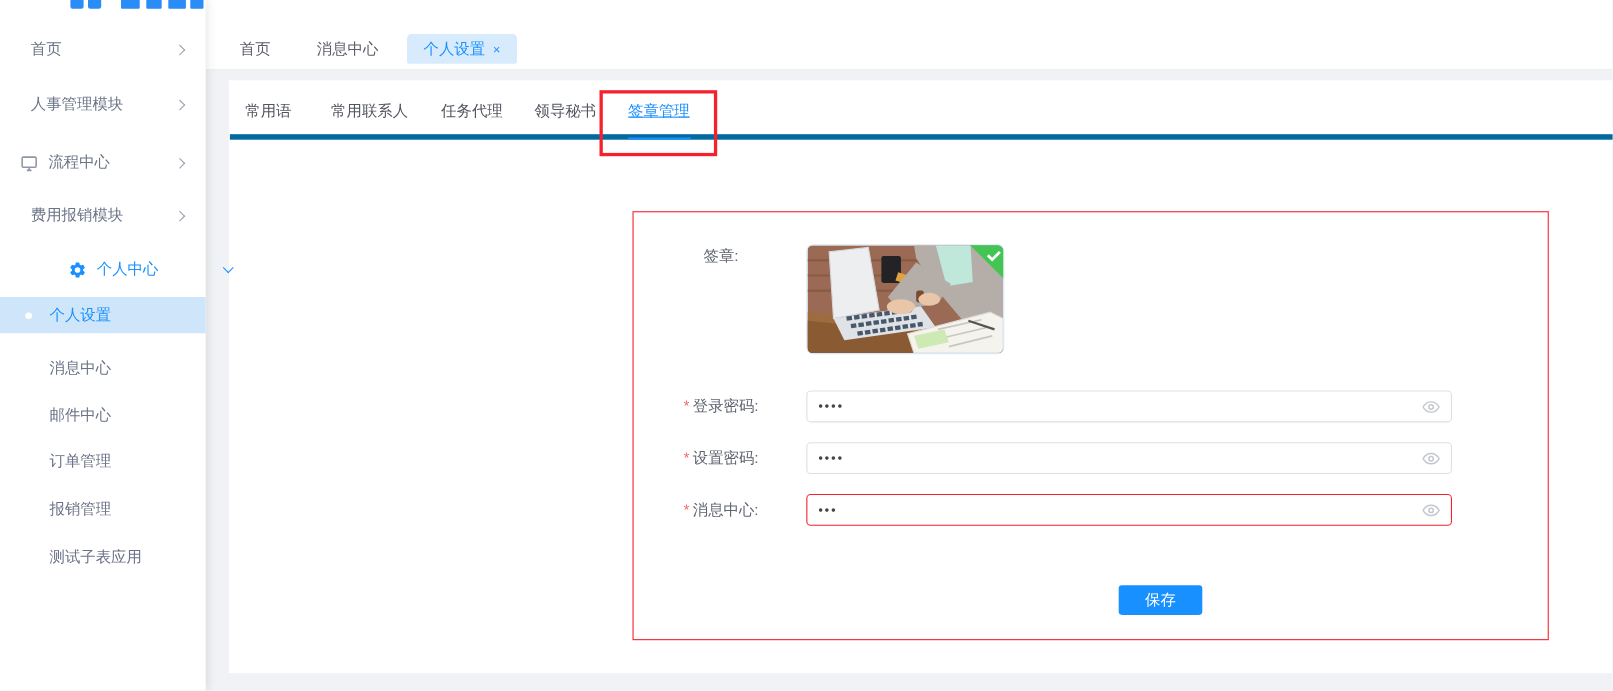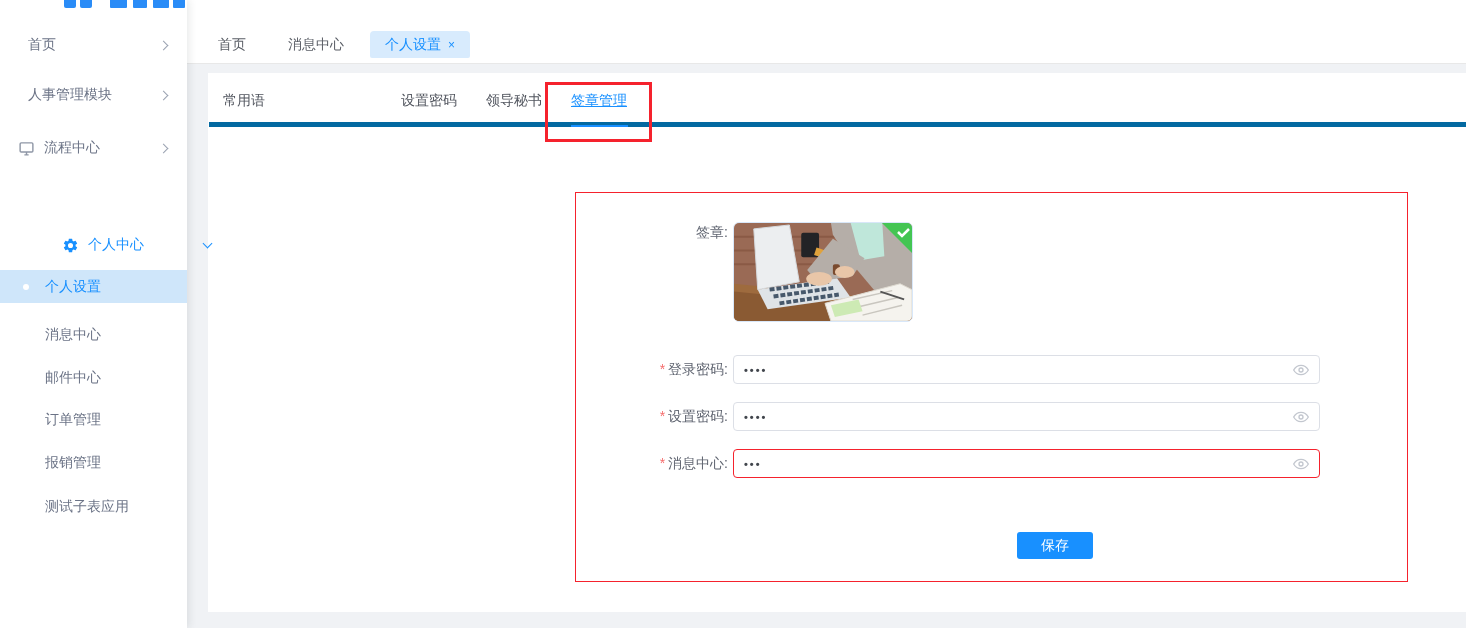--- a/index.html
+++ b/index.html
@@ -57,21 +57,21 @@
     position:absolute; left:208px; top:73px; width:1258px; height:539px;
     background:#fff;
   }
   .subtabs { position:absolute; left:1px; top:0; width:100%; height:54px; border-bottom:5px solid #0369a1; }
   .subtab { position:absolute; top:0; height:54px; line-height:54px; color:#51555e; cursor:pointer; }
   .subtab.active { color:#1890ff;text-decoration:underline; }
   .subtab-underline { position:absolute; left:362px; top:52px; width:57px; height:2px; background:#1890ff; }
 
   
   .form-label {
-    position:absolute; left:375px; width:145px; text-align:right;
+    position:absolute; left:375px; width:145px; text-align:center;
     color:#5f6470; height:16px; line-height:16px;
   }
   .req { color:#f56c6c; margin-right:3px; }
   .sig-img {
     position:absolute; left:525px; top:149px; width:180px; height:100px;
     border:1px solid #d8e7f9; border-radius:6px; overflow:hidden; background:#fff; cursor:pointer;
   }
   .badge { position:absolute; top:-1px; right:-1px; width:32px; height:32px; }
   .input {
     position:absolute; left:525px; width:587px; height:29px;
@@ -120,20 +120,24 @@
     </span>
     <span>流程中心</span>
     <i class="chev"></i>
   </div>
 
   <div class="nav-item" style="top:78px">
     <span class="pad">人事管理模块</span>
     <i class="chev"></i>
   </div>
 
+  <div class="nav-item" style="top:179px">
+    <span class="pad">费用报销模块</span>
+    <i class="chev"></i>
+  </div>
 
   <div class="nav-item blue" style="top:228px">
     <span class="nico">
       <svg width="17" height="17" viewBox="0 0 24 24" fill="#1890ff">
         <path d="M19.14 12.94c.04-.3.06-.61.06-.94 0-.32-.02-.64-.07-.94l2.03-1.58a.49.49 0 0 0 .12-.61l-1.92-3.32a.49.49 0 0 0-.59-.22l-2.39.96c-.5-.38-1.03-.7-1.62-.94l-.36-2.54a.48.48 0 0 0-.48-.41h-3.84c-.24 0-.43.17-.47.41l-.36 2.54c-.59.24-1.13.57-1.62.94l-2.39-.96a.49.49 0 0 0-.59.22L2.74 8.87a.48.48 0 0 0 .12.61l2.03 1.58c-.05.3-.09.63-.09.94s.02.64.07.94l-2.03 1.58a.49.49 0 0 0-.12.61l1.92 3.32c.12.22.37.29.59.22l2.39-.96c.5.38 1.03.7 1.62.94l.36 2.54c.05.24.24.41.48.41h3.84c.24 0 .44-.17.47-.41l.36-2.54c.59-.24 1.13-.56 1.62-.94l2.39.96c.22.08.47 0 .59-.22l1.92-3.32a.49.49 0 0 0-.12-.61l-2.01-1.58zM12 15.6A3.6 3.6 0 1 1 12 8.4a3.6 3.6 0 0 1 0 7.2z"></path>
       </svg>
     </span>
     <span>个人中心</span>
     <i class="chev down"></i>
   </div>
@@ -170,21 +174,22 @@
   <div class="wtab active" style="left:183px">
     <span>个人设置</span>
     <span class="x">×</span>
   </div>
 </div>
 
 <div class="panel">
 
   <div class="subtabs">
     <div class="subtab" style="left:14px"><span>常用语</span></div>
-    <div class="subtab" style="left:192px"><span>设置密码</span></div>
+    <div class="subtab" style="left:92px"><span>常用联系人</span></div>
+    <div class="subtab" style="left:192px"><span>任务代理</span></div>
     <div class="subtab" style="left:277px"><span>领导秘书</span></div>
     <div class="subtab active" style="left:362px"><span>签章管理</span></div>
     <div class="subtab-underline"></div>
   </div>
 
   <div class="form-label" style="top:151px">
     <span>签章:</span>
   </div>
 
   <div class="sig-img">

